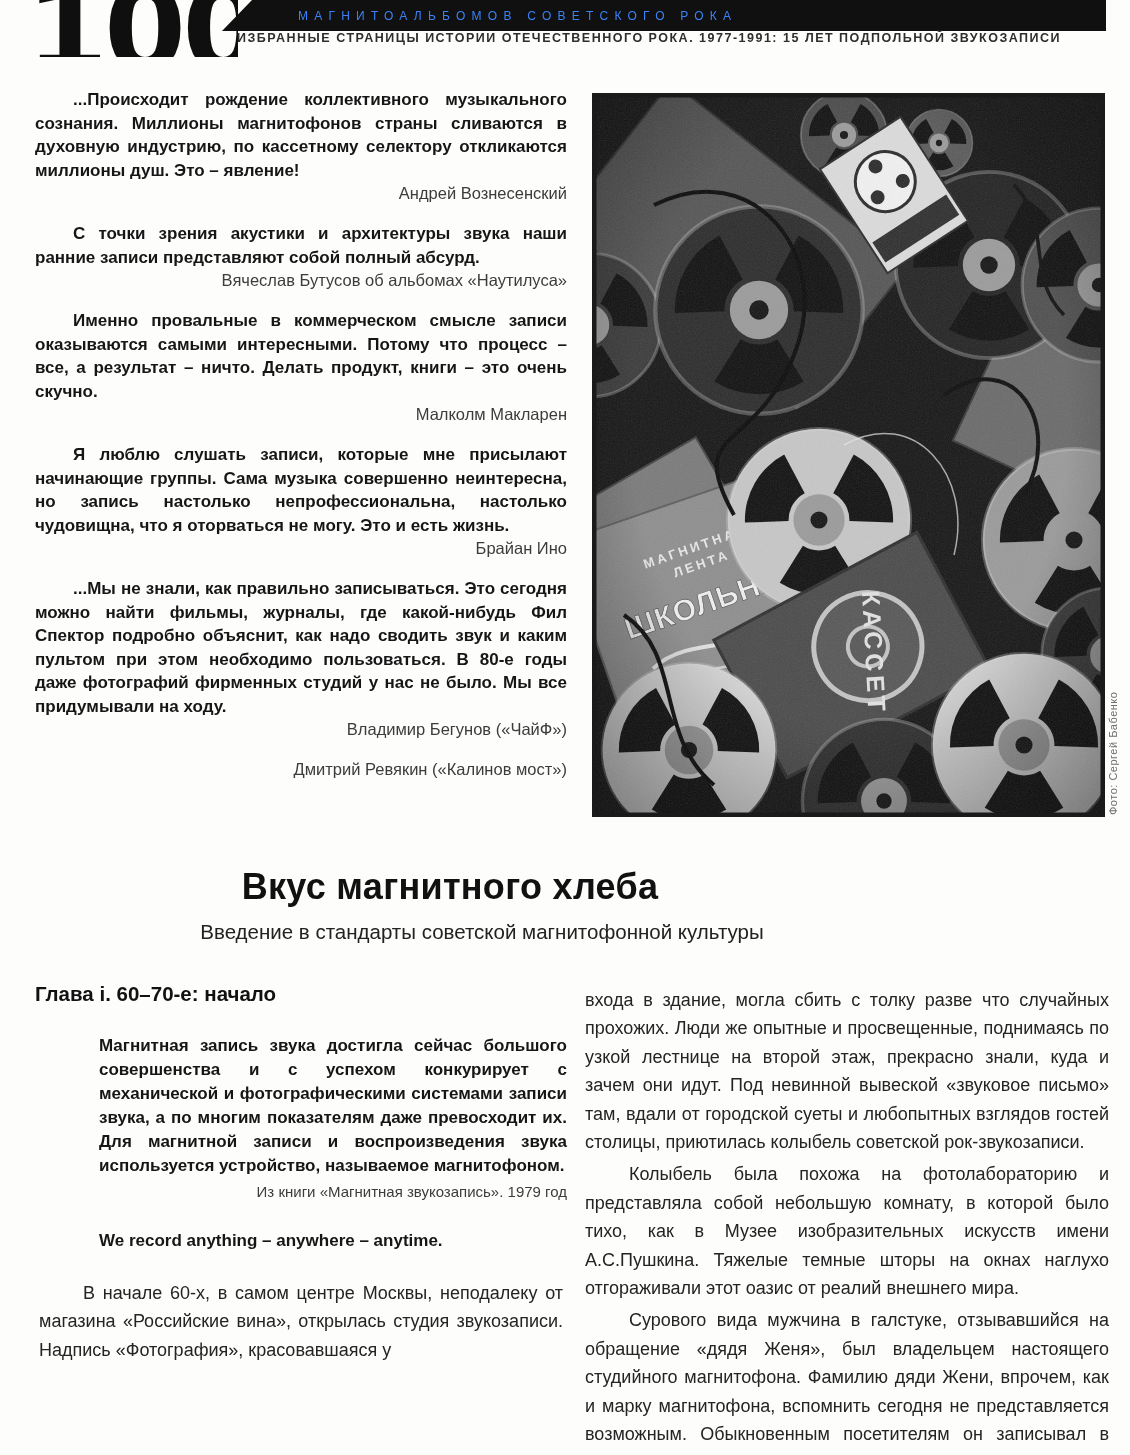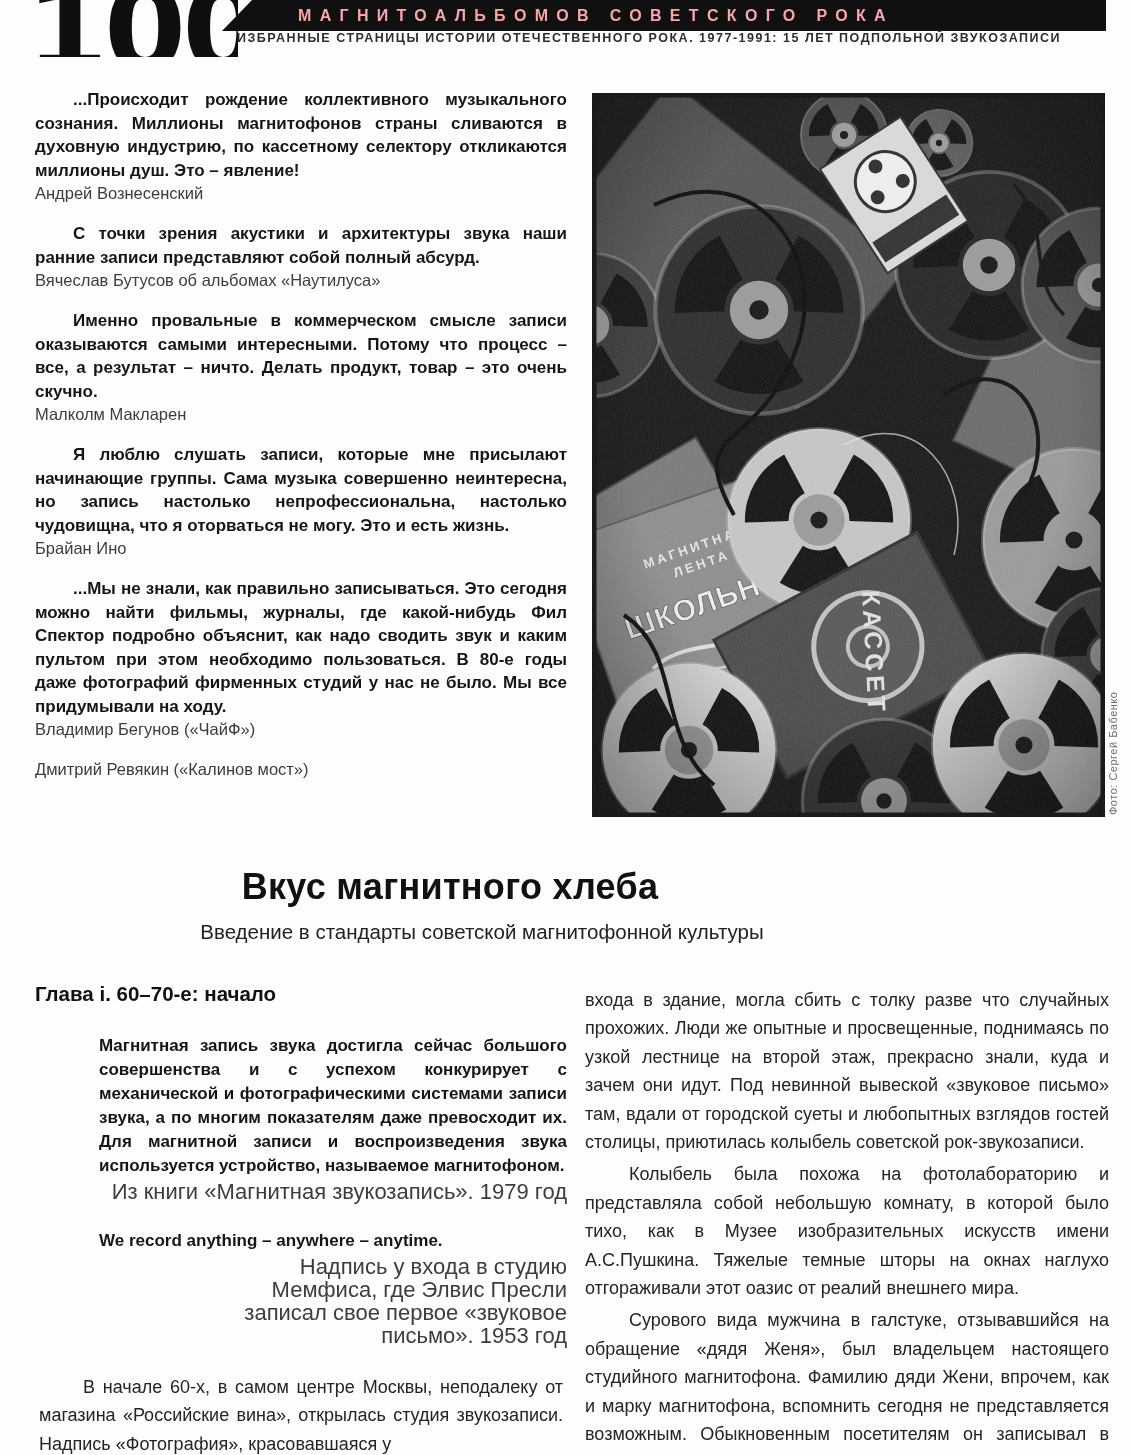--- a/index.html
+++ b/index.html
@@ -9,52 +9,52 @@
     font-family:"Liberation Sans","DejaVu Sans",sans-serif;
     color:#1b1b1b;
   }
   
   .logo-clip{position:absolute; left:26px; top:0; width:212px; height:57px; overflow:hidden;}
   .logo{font-family:"DejaVu Sans",sans-serif; font-weight:900; font-size:118px; line-height:1;
         letter-spacing:-4px; color:#0f0f0f; margin-top:-30px;}
   .bar{position:absolute; left:222px; top:0; width:884px; height:31px; background:#101010;
        clip-path:polygon(30px 0,100% 0,100% 100%,0 100%);
        display:flex; align-items:center;}
-  .bar-title{color:#fca5a5; font-weight:700; font-size:16px; letter-spacing:0.52em;
+  .bar-title{color:#3b82f6; font-weight:400; font-size:12px; letter-spacing:0.52em;
              white-space:nowrap; padding-left:76px;}
   .kicker{position:absolute; left:237px; top:31px; width:880px;
           font-size:12.5px; font-weight:600; letter-spacing:0.12em; color:#2e2e2e;}
   
   .epigraphs{position:absolute; left:35px; top:88px; width:532px;}
   .epigraph{margin-bottom:17px;}
   .epigraph .q{margin:0; font-weight:700; font-size:17px; line-height:23.5px;
                text-align:justify; text-indent:38px; color:#161616;}
   .epigraph .author{margin:0; font-weight:400; font-size:16.5px; line-height:23px;
-                    text-align:left; color:#3c3c3c;}
+                    text-align:right; color:#3c3c3c;}
   
   .photo{position:absolute; left:594px; top:95px; width:509px; height:720px;
          background:#161616; outline:2px solid #1a1a1a;}
   .photo svg{display:block; width:100%; height:100%;}
   .credit{position:absolute; left:1107px; top:688px; height:127px;
           writing-mode:vertical-rl; transform:rotate(180deg);
           font-size:11px; color:#6e6e6e; letter-spacing:0.5px;}
   
   .headline{position:absolute; left:0; top:866px; width:900px; text-align:center;
             font-size:36px; font-weight:800; letter-spacing:0.3px; color:#111;}
   .deck{position:absolute; left:0; top:920px; width:964px; text-align:center;
         font-size:20.5px; font-weight:400; color:#222;}
   
   .col-left{position:absolute; left:35px; top:982px; width:532px;}
   .col-right{position:absolute; left:581px; top:982px; width:532px;}
   .chapter{margin:0 0 28px 0; font-size:20.5px; font-weight:800; color:#111;}
   .bquote{padding-left:64px; margin-bottom:26px;}
   .bquote .q{margin:0; font-weight:700; font-size:17px; line-height:24px;
              text-align:justify; color:#161616;}
   .bquote .q.en{text-align:left;}
-  .bquote .src{margin:2px 0 0 0; font-weight:400; font-size:22px; line-height:23px;
+  .bquote .src{margin:2px 0 0 0; font-weight:400; font-size:15px; line-height:23px;
                text-align:right; color:#3c3c3c;}
   .bodytext p{margin:4px; font-size:18px; line-height:28.4px; text-align:justify;
               color:#242424;}
   .bodytext p.indent{text-indent:44px;}
 </style>
 </head>
 <body>
 
 <div class="page">
 
@@ -69,21 +69,21 @@
   <div class="epigraphs">
     <div class="epigraph">
       <p class="q">...Происходит рождение коллективного музыкального сознания. Миллионы магнитофонов страны сливаются в духовную индустрию, по кассетному селектору откликаются миллионы душ. Это – явление!</p>
       <p class="author">Андрей Вознесенский</p>
     </div>
     <div class="epigraph">
       <p class="q">С точки зрения акустики и архитектуры звука наши ранние записи представляют собой полный абсурд.</p>
       <p class="author">Вячеслав Бутусов об альбомах «Наутилуса»</p>
     </div>
     <div class="epigraph">
-      <p class="q">Именно провальные в коммерческом смысле записи оказываются самыми интересными. Потому что процесс – все, а результат – ничто. Делать продукт, товар – это очень скучно.</p>
+      <p class="q">Именно провальные в коммерческом смысле записи оказываются самыми интересными. Потому что процесс – все, а результат – ничто. Делать продукт, книги – это очень скучно.</p>
       <p class="author">Малколм Макларен</p>
     </div>
     <div class="epigraph">
       <p class="q">Я люблю слушать записи, которые мне присылают начинающие группы. Сама музыка совершенно неинтересна, но запись настолько непрофессиональна, настолько чудовищна, что я оторваться не могу. Это и есть жизнь.</p>
       <p class="author">Брайан Ино</p>
     </div>
     <div class="epigraph">
       <p class="q">...Мы не знали, как правильно записываться. Это сегодня можно найти фильмы, журналы, где какой-нибудь Фил Спектор подробно объяснит, как надо сводить звук и каким пультом при этом необходимо пользоваться. В 80-е годы даже фотографий фирменных студий у нас не было. Мы все придумывали на ходу.</p>
       <p class="author">Владимир Бегунов («ЧайФ»)</p>
     </div>
@@ -186,21 +186,20 @@
   <div class="col-left">
     <h2 class="chapter">Глава i. 60–70-е: начало</h2>
 
     <div class="bquote">
       <p class="q">Магнитная запись звука достигла сейчас большого совершенства и с успехом конкурирует с механической и фотографическими системами записи звука, а по многим показателям даже превосходит их. Для магнитной записи и воспроизведения звука используется устройство, называемое магнитофоном.</p>
       <p class="src">Из книги «Магнитная звукозапись». 1979 год</p>
     </div>
 
     <div class="bquote">
       <p class="q en">We record anything – anywhere – anytime.</p>
-      <p class="src" style="max-width:340px; margin-left:auto;">Надпись у входа в студию Мемфиса, где Элвис Пресли записал свое первое «звуковое письмо». 1953 год</p>
     </div>
 
     <div class="bodytext">
       <p class="indent">В начале 60-х, в самом центре Москвы, неподалеку от магазина «Российские вина», открылась студия звукозаписи. Надпись «Фотография», красовавшаяся у</p>
     </div>
   </div>
 
   <div class="col-right bodytext">
     <p>входа в здание, могла сбить с толку разве что случайных прохожих. Люди же опытные и просвещенные, поднимаясь по узкой лестнице на второй этаж, прекрасно знали, куда и зачем они идут. Под невинной вывеской «звуковое письмо» там, вдали от городской суеты и любопытных взглядов гостей столицы, приютилась колыбель советской рок-звукозаписи.</p>
     <p class="indent">Колыбель была похожа на фотолабораторию и представляла собой небольшую комнату, в которой было тихо, как в Музее изобразительных искусств имени А.С.Пушкина. Тяжелые темные шторы на окнах наглухо отгораживали этот оазис от реалий внешнего мира.</p>

